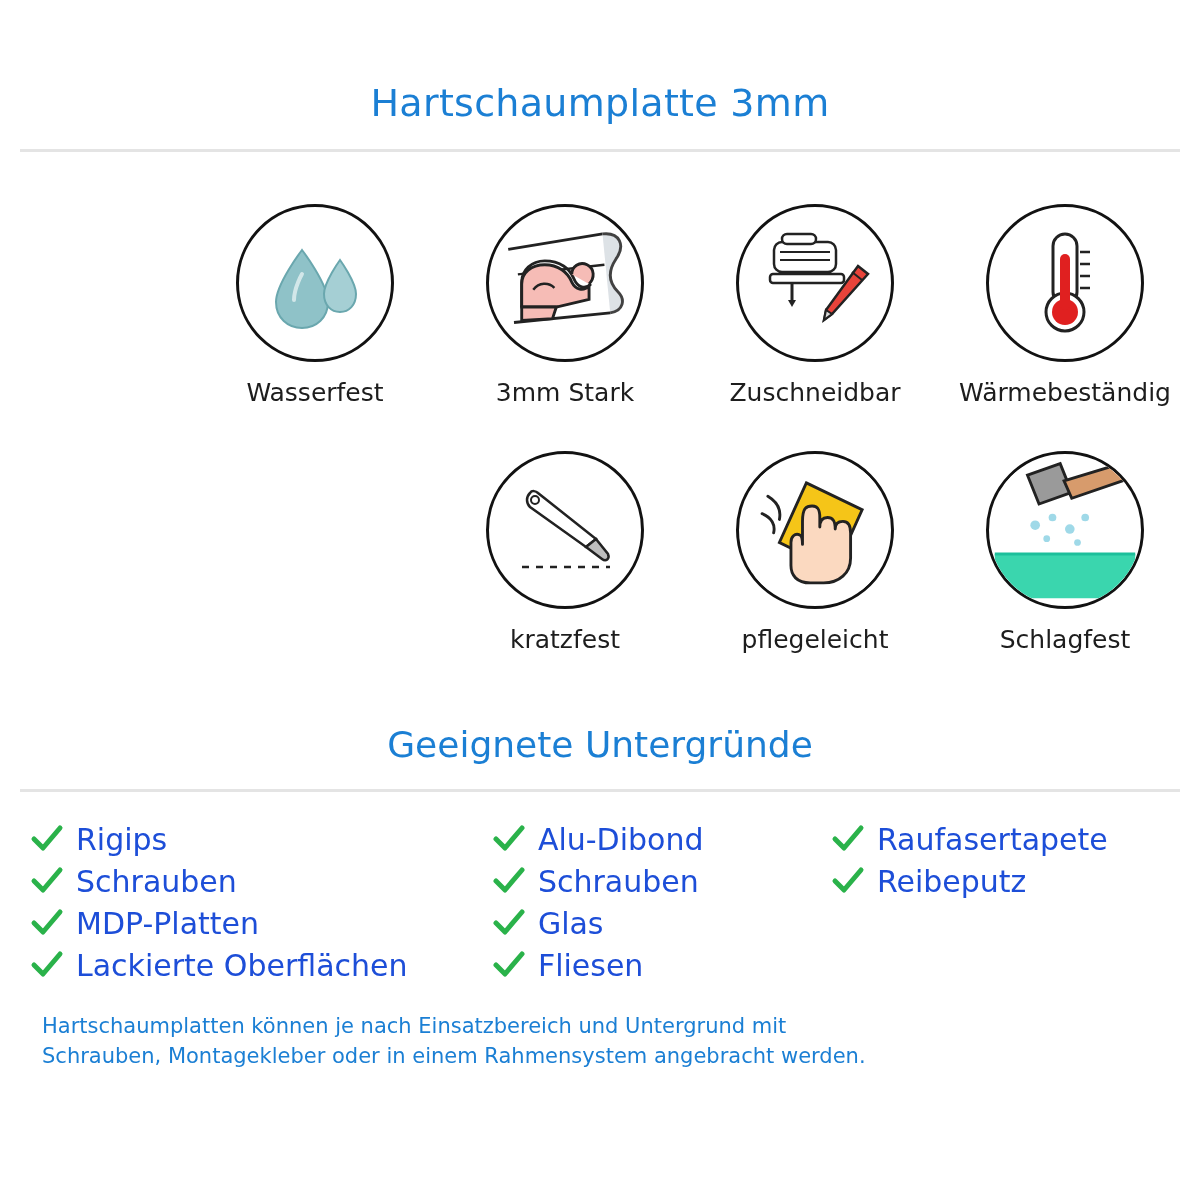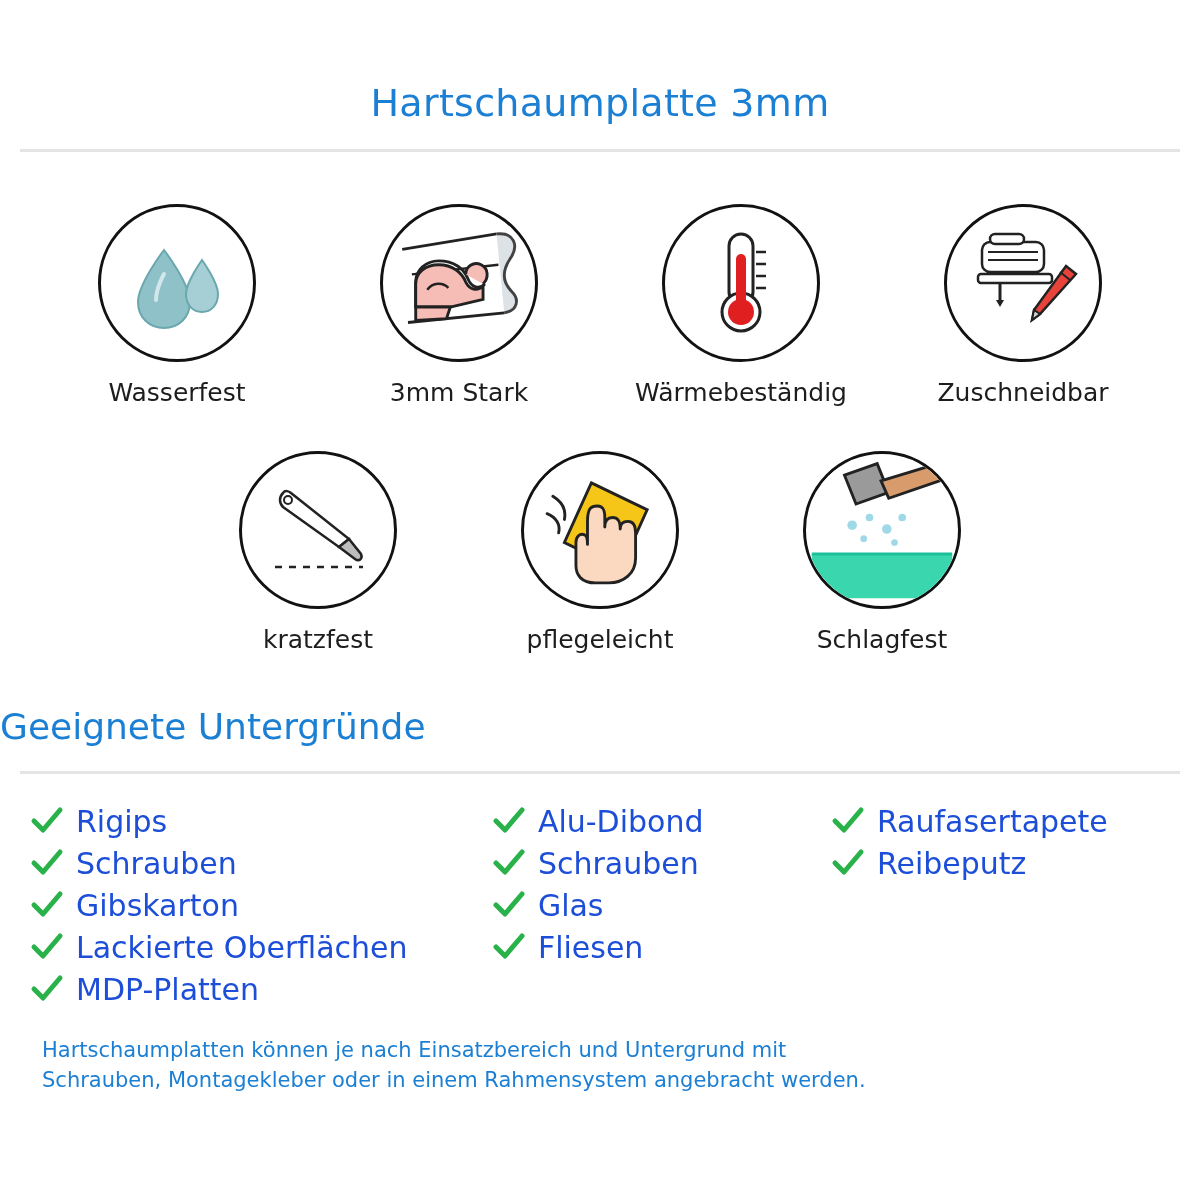--- a/index.html
+++ b/index.html
@@ -28,22 +28,21 @@
     margin: 24px auto 0 auto;
     height: 3px;
     background: #e4e4e4;
   }
 
   .features {
     padding: 0 10px;
   }
   .feat-row {
     display: flex;
-    justify-content: center;
-    gap: 32px;
+    justify-content: flex-end;
   }
   .feat-row.row1 { margin-top: 52px; }
   .feat-row.row2 { margin-top: 44px; }
 
   .feature {
     width: 250px;
     display: flex;
     flex-direction: column;
     align-items: center;
   }
@@ -61,25 +60,25 @@
   }
   .feat-label {
     margin-top: 16px;
     font-size: 25px;
     color: #1d1d1d;
     font-weight: 400;
     white-space: nowrap;
   }
 
   .title-sub {
-    text-align: left;
+    text-align: center;
     color: #1b7fd4;
     font-size: 36px;
     font-weight: 400;
-    margin-top: 52px;
+    margin-top: 70px;
   }
   .rule2 {
     width: 1160px;
     margin: 24px auto 0 auto;
     height: 3px;
     background: #e4e4e4;
   }
 
   .grounds {
     margin-top: 26px;
@@ -149,55 +148,55 @@
             <path d="M30 70 L120 60" stroke="#222" stroke-width="2.5" fill="none"></path>
 
             <path d="M34 104 L34 78 C34 66 44 56 58 56 C74 56 84 64 88 74 C92 84 100 86 106 80" fill="none" stroke="#222" stroke-width="3"></path>
             <path d="M34 104 L34 80 C34 68 44 60 58 60 C72 60 82 68 86 78 C90 86 98 88 104 82 L104 96 L70 104 Z" fill="#f6bcb6" stroke="#222" stroke-width="3"></path>
             <path d="M34 104 L34 118 L66 116 L70 104 Z" fill="#f6bcb6" stroke="#222" stroke-width="3"></path>
             <path d="M104 80 C110 74 110 64 102 60 C94 56 86 62 86 70" fill="#f6bcb6" stroke="#222" stroke-width="3"></path>
             <path d="M46 86 C52 78 62 78 68 84" fill="none" stroke="#222" stroke-width="2.5"></path>
           </svg>
         </div>
         <div class="feat-label">3mm Stark</div>
+      </div>
+
+      <div class="feature">
+        <div class="circle">
+          <svg width="150" height="150" viewBox="0 0 150 150">
+            <rect x="34" y="34" width="62" height="30" rx="8" fill="#ffffff" stroke="#222" stroke-width="2.5"></rect>
+            <rect x="42" y="26" width="34" height="10" rx="5" fill="#ffffff" stroke="#222" stroke-width="2.5"></rect>
+            <line x1="40" y1="44" x2="90" y2="44" stroke="#222" stroke-width="2"></line>
+            <line x1="40" y1="52" x2="90" y2="52" stroke="#222" stroke-width="2"></line>
+            <rect x="30" y="66" width="74" height="9" rx="3" fill="#ffffff" stroke="#222" stroke-width="2.5"></rect>
+            <line x1="52" y1="75" x2="52" y2="92" stroke="#222" stroke-width="3"></line>
+            <path d="M48 92 l4 7 l4 -7 z" fill="#222"></path>
+
+            <path d="M118 58 L128 66 L92 106 L84 112 L86 102 Z" fill="#e8433a" stroke="#222" stroke-width="2.5"></path>
+            <path d="M86 102 L84 112 L92 106 Z" fill="#d8d8d8" stroke="#222" stroke-width="2"></path>
+            <line x1="112" y1="64" x2="122" y2="72" stroke="#222" stroke-width="2"></line>
+          </svg>
+        </div>
+        <div class="feat-label">Zuschneidbar</div>
       </div>
 
       <div class="feature">
         <div class="circle">
           <svg width="150" height="150" viewBox="0 0 150 150">
             <rect x="63" y="26" width="24" height="70" rx="12" fill="#ffffff" stroke="#222" stroke-width="3"></rect>
             <circle cx="75" cy="104" r="19" fill="#ffffff" stroke="#222" stroke-width="3"></circle>
             <circle cx="75" cy="104" r="13" fill="#e02020"></circle>
             <rect x="70" y="46" width="10" height="56" rx="5" fill="#e02020"></rect>
             <line x1="90" y1="44" x2="100" y2="44" stroke="#222" stroke-width="2.5"></line>
             <line x1="90" y1="56" x2="100" y2="56" stroke="#222" stroke-width="2.5"></line>
             <line x1="90" y1="68" x2="100" y2="68" stroke="#222" stroke-width="2.5"></line>
             <line x1="90" y1="80" x2="100" y2="80" stroke="#222" stroke-width="2.5"></line>
           </svg>
         </div>
         <div class="feat-label">Wärmebeständig</div>
-      </div>
-
-      <div class="feature">
-        <div class="circle">
-          <svg width="150" height="150" viewBox="0 0 150 150">
-            <rect x="34" y="34" width="62" height="30" rx="8" fill="#ffffff" stroke="#222" stroke-width="2.5"></rect>
-            <rect x="42" y="26" width="34" height="10" rx="5" fill="#ffffff" stroke="#222" stroke-width="2.5"></rect>
-            <line x1="40" y1="44" x2="90" y2="44" stroke="#222" stroke-width="2"></line>
-            <line x1="40" y1="52" x2="90" y2="52" stroke="#222" stroke-width="2"></line>
-            <rect x="30" y="66" width="74" height="9" rx="3" fill="#ffffff" stroke="#222" stroke-width="2.5"></rect>
-            <line x1="52" y1="75" x2="52" y2="92" stroke="#222" stroke-width="3"></line>
-            <path d="M48 92 l4 7 l4 -7 z" fill="#222"></path>
-
-            <path d="M118 58 L128 66 L92 106 L84 112 L86 102 Z" fill="#e8433a" stroke="#222" stroke-width="2.5"></path>
-            <path d="M86 102 L84 112 L92 106 Z" fill="#d8d8d8" stroke="#222" stroke-width="2"></path>
-            <line x1="112" y1="64" x2="122" y2="72" stroke="#222" stroke-width="2"></line>
-          </svg>
-        </div>
-        <div class="feat-label">Zuschneidbar</div>
       </div>
 
     </div>
 
     <div class="feat-row row2">
 
       <div class="feature">
         <div class="circle">
           <svg width="150" height="150" viewBox="0 0 150 150">
             <path d="M40 38 C36 42 36 48 40 52 L96 92 L106 84 L48 38 C46 36 42 35 40 38 Z" fill="#ffffff" stroke="#222" stroke-width="2.5"></path>
@@ -262,33 +261,27 @@
       <div class="gitem">
         <svg class="check" viewBox="0 0 34 34">
             <path d="M4 17 L13 26 L30 6" fill="none" stroke="#2ab24a" stroke-width="5" stroke-linecap="round" stroke-linejoin="round"></path>
           </svg>
         <span>Schrauben</span>
       </div>
       <div class="gitem">
         <svg class="check" viewBox="0 0 34 34">
             <path d="M4 17 L13 26 L30 6" fill="none" stroke="#2ab24a" stroke-width="5" stroke-linecap="round" stroke-linejoin="round"></path>
           </svg>
-        <span>Gibskarton</span>
+        <span>MDP-Platten</span>
       </div>
       <div class="gitem">
         <svg class="check" viewBox="0 0 34 34">
             <path d="M4 17 L13 26 L30 6" fill="none" stroke="#2ab24a" stroke-width="5" stroke-linecap="round" stroke-linejoin="round"></path>
           </svg>
         <span>Lackierte Oberflächen</span>
-      </div>
-      <div class="gitem">
-        <svg class="check" viewBox="0 0 34 34">
-            <path d="M4 17 L13 26 L30 6" fill="none" stroke="#2ab24a" stroke-width="5" stroke-linecap="round" stroke-linejoin="round"></path>
-          </svg>
-        <span>MDP-Platten</span>
       </div>
     </div>
 
     <div class="col col2">
       <div class="gitem">
         <svg class="check" viewBox="0 0 34 34">
             <path d="M4 17 L13 26 L30 6" fill="none" stroke="#2ab24a" stroke-width="5" stroke-linecap="round" stroke-linejoin="round"></path>
           </svg>
         <span>Alu-Dibond</span>
       </div>

